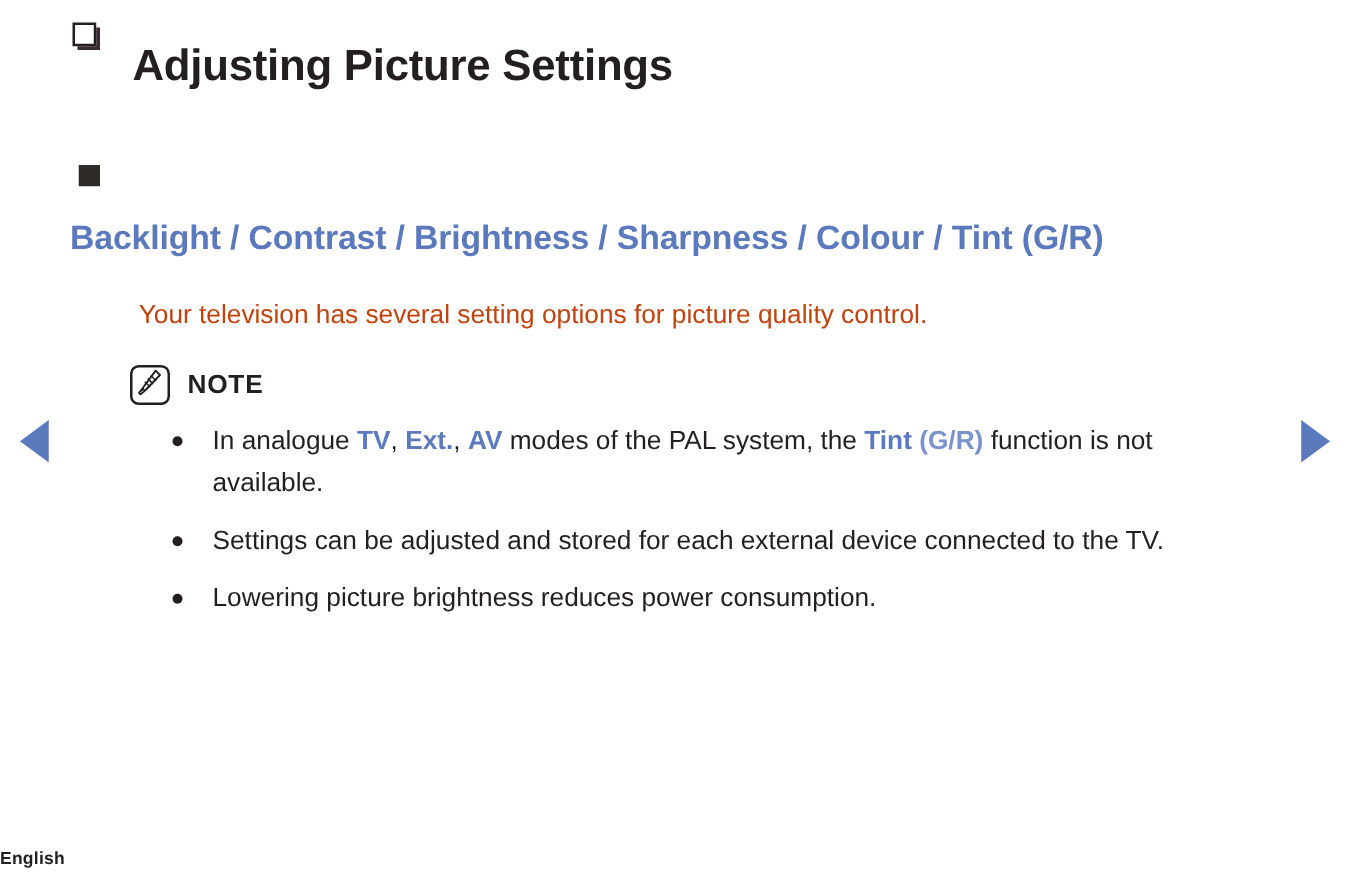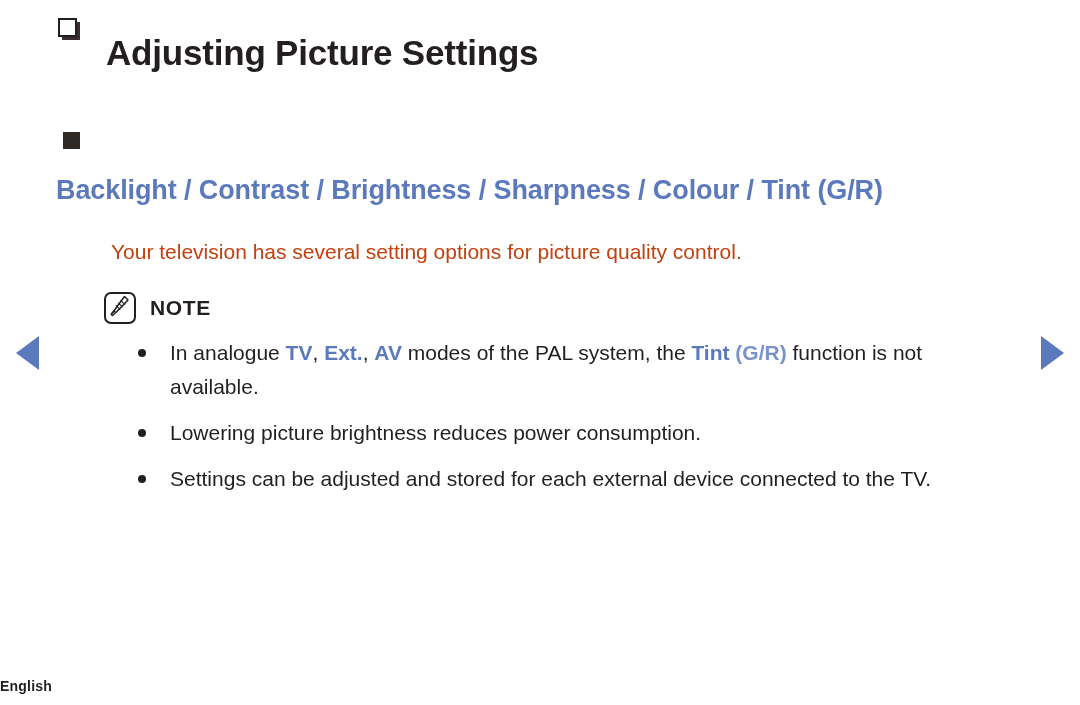--- a/index.html
+++ b/index.html
@@ -227,21 +227,21 @@
           <path d="M10.2 7.9 L14.6 12.1" stroke="#231f20" stroke-width="1.2"></path>
           <path d="M7.8 10.4 L12.2 14.6" stroke="#231f20" stroke-width="1.2"></path>
           <path d="M3.2 19.2 L6.5 15 L8 16.5 Z" fill="#231f20"></path>
         </svg>
       </span>
       <span class="note-label">NOTE</span>
     </div>
 
     <ul class="note-list" id="note-list">
         <li class="note-item"><span>In analogue </span><span class="kw">TV</span><span>, </span><span class="kw">Ext.</span><span>, </span><span class="kw">AV</span><span> modes of the PAL system, the </span><span class="kw">Tint</span><span> </span><span class="kw-light">(G/R)</span><span> function is not available.</span></li>
+        <li class="note-item"><span>Settings can be adjusted and stored for each external device connected to the TV.</span></li>
         <li class="note-item"><span>Lowering picture brightness reduces power consumption.</span></li>
-        <li class="note-item"><span>Settings can be adjusted and stored for each external device connected to the TV.</span></li>
       </ul>
 
   </div>
 
   <div class="footer">English</div>
 
 </div>
 
 </body></html>

